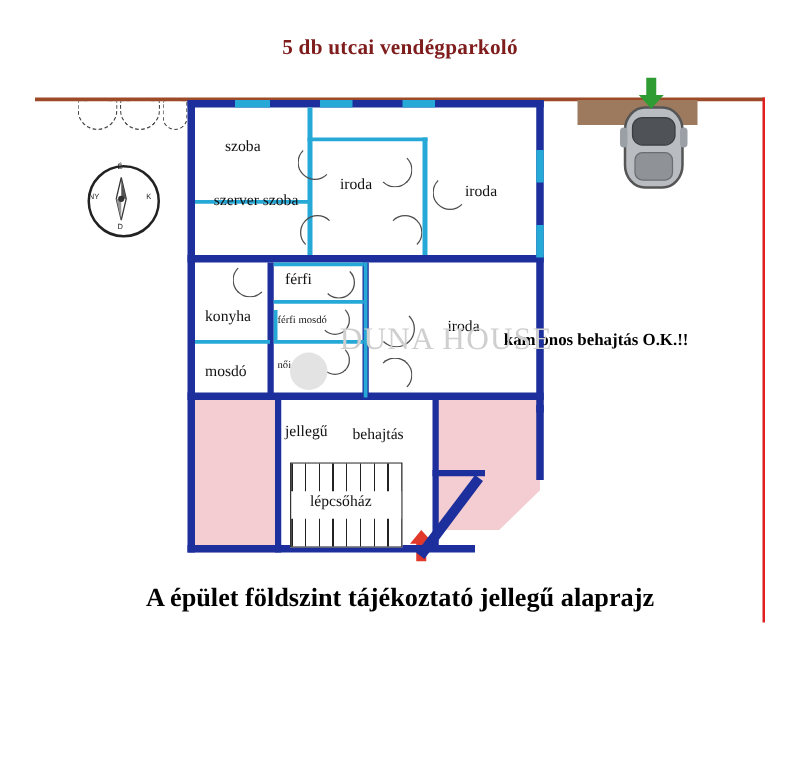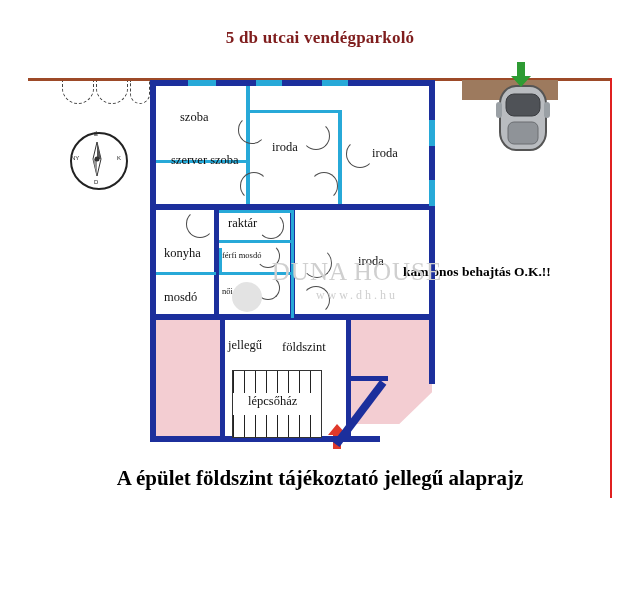--- a/index.html
+++ b/index.html
@@ -257,31 +257,30 @@
     <div class="abs door" style="left:108px; top:133px; width:24px; height:24px; border-top-color:transparent; border-left-color:transparent;"></div>
     <div class="abs door" style="left:106px; top:164px; width:22px; height:22px; border-top-color:transparent; border-left-color:transparent;"></div>
     <div class="abs door" style="left:106px; top:196px; width:22px; height:22px; border-top-color:transparent; border-left-color:transparent;"></div>
     <div class="abs door" style="left:152px; top:168px; width:28px; height:28px; border-top-color:transparent; border-left-color:transparent;"></div>
     <div class="abs door" style="left:152px; top:206px; width:26px; height:26px; border-bottom-color:transparent; border-left-color:transparent;"></div>
 
     <div class="abs room-label" style="left:30px; top:30px;font-family:Liberation Serif, serif;">szoba</div>
     <div class="abs room-label" style="left:122px; top:60px;">iroda</div>
     <div class="abs room-label" style="left:222px; top:66px;">iroda</div>
     <div class="abs room-label" style="left:2px; top:73px;margin-left:19px;">szerver szoba</div>
-    <div class="abs room-label" style="left:78px; top:136px;">raktár</div>
+    <div class="abs room-label" style="left:78px; top:136px;">férfi</div>
     <div class="abs room-label" style="left:14px; top:166px;">konyha</div>
     <div class="abs room-label small" style="left:72px; top:170px;">férfi mosdó</div>
     <div class="abs room-label small" style="left:72px; top:206px;">női mosdó</div>
     <div class="abs room-label" style="left:14px; top:210px;">mosdó</div>
     <div class="abs room-label" style="left:208px; top:174px;">iroda</div>
     <div class="abs room-label" style="left:78px; top:258px;">jellegű</div>
-    <div class="abs room-label" style="left:132px; top:260px;">földszint</div>
+    <div class="abs room-label" style="left:132px; top:260px;">behajtás</div>
     <div class="abs room-label" style="left:98px; top:314px;">lépcsőház</div>
 
   </div>
 
   <div class="abs wm-circle"></div>
   <div class="abs wm">
     <div class="wm-main">DUNA HOUSE</div>
-    <div class="wm-sub">www.dh.hu</div>
   </div>
 
 </div>
 
 </body></html>

